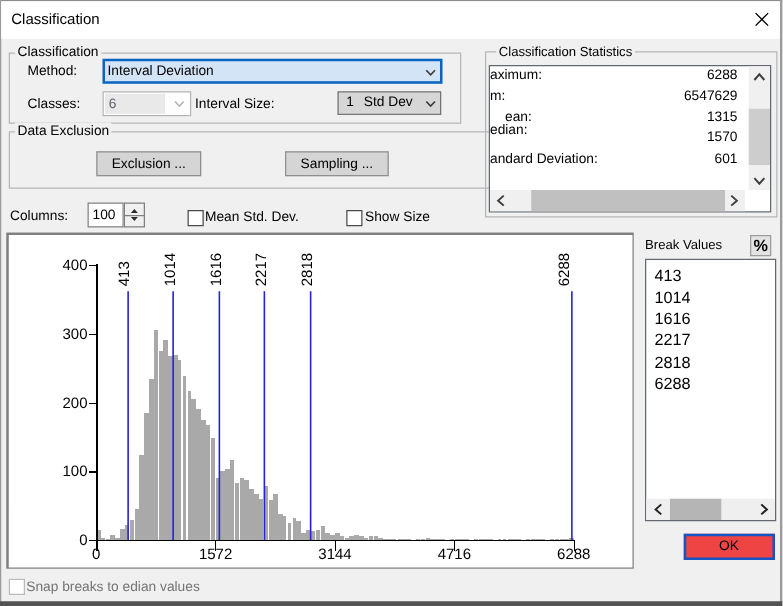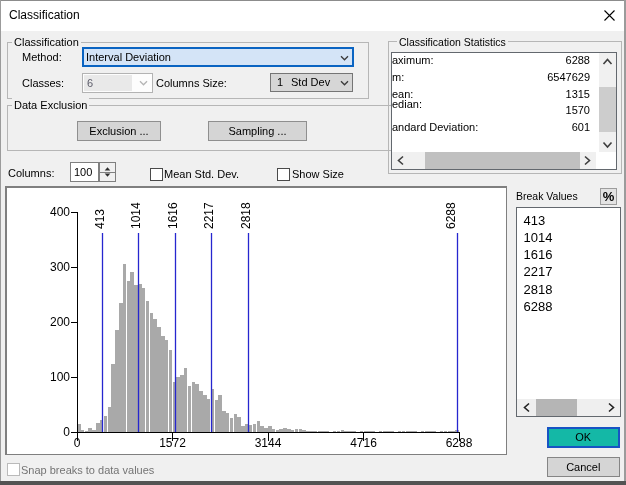--- a/index.html
+++ b/index.html
@@ -36,44 +36,44 @@
     <path d="M1 1.2 L4.5 4.8 L8 1.2" stroke="#3a3a3a" stroke-width="1.3" fill="none"></path>
   </svg>
 
   <div class="abs" style="left:22px;top:77px">Classes:</div>
   <div class="abs" style="left:82px;top:73px;width:71px;height:20px;background:#fdfdfd;border:1px solid #b3b3b3"></div>
   <div class="abs" style="left:84px;top:75px;width:48px;height:16px;background:#e9e9e9"></div>
   <div class="abs" style="left:87px;top:77px;color:#5d5d6b">6</div>
   <svg class="abs" style="left:139px;top:80px" width="9" height="6" viewBox="0 0 9 6">
     <path d="M1 1.2 L4.5 4.8 L8 1.2" stroke="#b5b5b5" stroke-width="1.3" fill="none"></path>
   </svg>
-  <div class="abs" style="left:156px;top:77px">Columns Size:</div>
+  <div class="abs" style="left:156px;top:77px">Interval Size:</div>
   <div class="abs" style="left:270px;top:73px;width:83px;height:19px;background:#d6d6d6;border:1px solid #757575"></div>
   <div class="abs" style="left:277px;top:76px">1</div>
   <div class="abs" style="left:291px;top:76px">Std Dev</div>
   <svg class="abs" style="left:340px;top:80px" width="9" height="6" viewBox="0 0 9 6">
     <path d="M1 1.2 L4.5 4.8 L8 1.2" stroke="#3a3a3a" stroke-width="1.3" fill="none"></path>
   </svg>
 
   <div class="grp" style="left:7px;top:105px;width:432px;height:46px">
       <span>Data Exclusion</span>
     </div>
   <div class="btn" style="left:77px;top:121px;width:84px;height:20px;line-height:18px">Exclusion ...</div>
-  <div class="btn" style="left:208px;top:121px;width:99px;height:20px;line-height:18px">Sampling ...</div>
+  <div class="btn" style="left:228px;top:121px;width:83px;height:20px;line-height:18px">Sampling ...</div>
 
   <div class="grp" style="left:388px;top:41px;width:234px;height:133px">
       <span style="left:8px;font-size:10.5px;top:-7px">Classification Statistics</span>
     </div>
   <div class="abs" style="left:391px;top:52px;width:226px;height:118px;background:#fff;border:1px solid #63686e"></div>
   <div class="abs" style="left:392px;top:53.5px;width:198px;height:100px;overflow:hidden;line-height:13px">
     <div style="position:absolute;left:0;top:0">aximum:</div>
     <div style="position:absolute;right:0;top:0">6288</div>
     <div style="position:absolute;left:0;top:17px">m:</div>
     <div style="position:absolute;right:0;top:17px">6547629</div>
-    <div style="position:absolute;left:0;top:34px">ean:</div>
+    <div style="position:absolute;left:12px;top:34px">ean:</div>
     <div style="position:absolute;right:0;top:34px">1315</div>
     <div style="position:absolute;left:0;top:44px">edian:</div>
     <div style="position:absolute;right:0;top:50.5px">1570</div>
     <div style="position:absolute;left:0;top:67.5px">andard Deviation:</div>
     <div style="position:absolute;right:0;top:67.5px">601</div>
   </div>
 
   <div class="abs" style="left:599px;top:53px;width:17px;height:99px;background:#f0f0f0"></div>
   <div class="abs" style="left:599px;top:87px;width:17px;height:45px;background:#cdcdcd"></div>
   <svg class="abs" style="left:602px;top:58px" width="11" height="8" viewBox="0 0 11 8">
@@ -252,18 +252,17 @@
   <div class="abs" style="left:523.5px;top:211.5px;line-height:17.3px;font-size:13px">413<br>1014<br>1616<br>2217<br>2818<br>6288</div>
   <div class="abs" style="left:517px;top:399px;width:103px;height:17px;background:#efefef"></div>
   <div class="abs" style="left:536px;top:399px;width:41px;height:17px;background:#b5b5b5"></div>
   <svg class="abs" style="left:523px;top:402px" width="8" height="11" viewBox="0 0 8 11">
       <path d="M6 1.5 L1.5 5.5 L6 9.5" stroke="#222" stroke-width="1.6" fill="none"></path>
     </svg>
   <svg class="abs" style="left:607px;top:402px" width="8" height="11" viewBox="0 0 8 11">
       <path d="M2 1.5 L6.5 5.5 L2 9.5" stroke="#222" stroke-width="1.6" fill="none"></path>
     </svg>
 
-  <div class="btn" style="left:547px;top:426.5px;width:72.5px;height:21.5px;background:#14b8a6;border:2px solid #1753c4;line-height:17px">OK</div>
-  <div class="btn" style="left:547px;top:457px;width:72.5px;height:20px;background:#d5d5d5;border:1px solid #858585;line-height:18px">Cancel</div>
+  <div class="btn" style="left:547px;top:426.5px;width:72.5px;height:21.5px;background:#ef4444;border:2px solid #1753c4;line-height:17px">OK</div>
 
   <div class="cb" style="left:7px;top:463px;border-color:#bababa"></div>
-  <div class="abs" style="left:21px;top:464px;color:#747474">Snap breaks to data values</div>
+  <div class="abs" style="left:21px;top:464px;color:#747474">Snap breaks to edian values</div>
 </div>
 
 </body></html>

